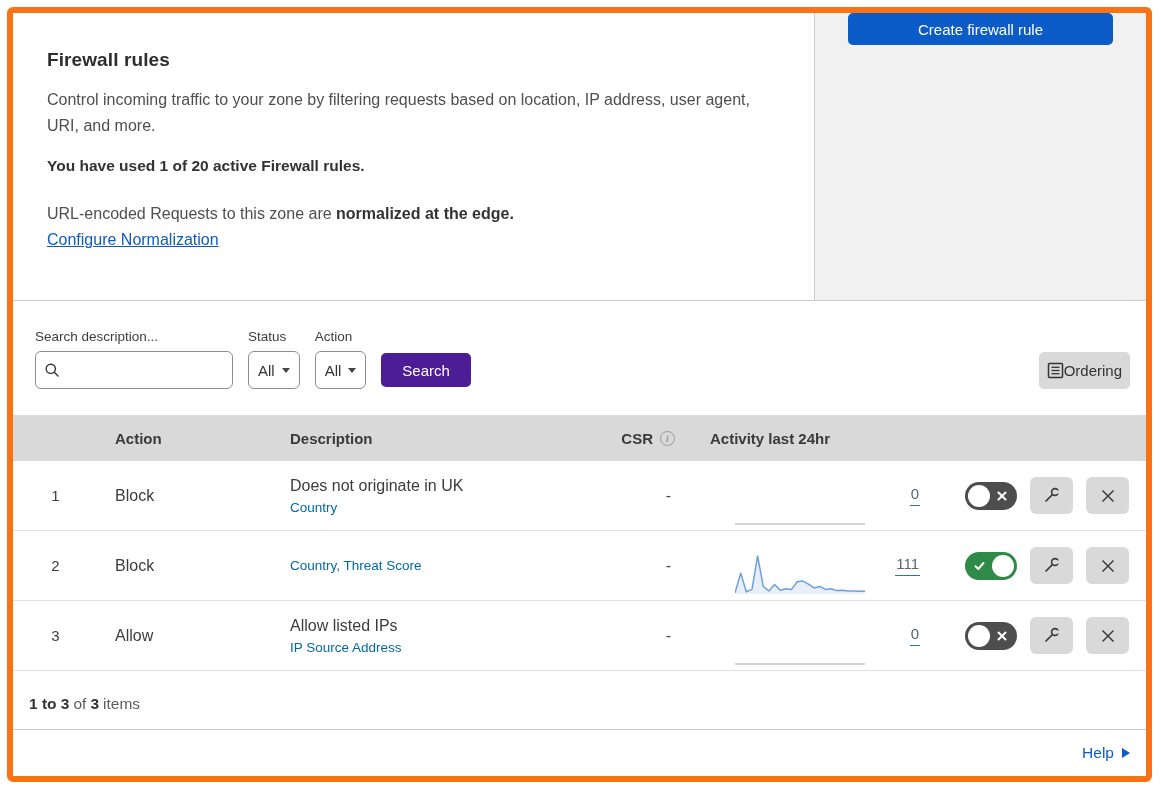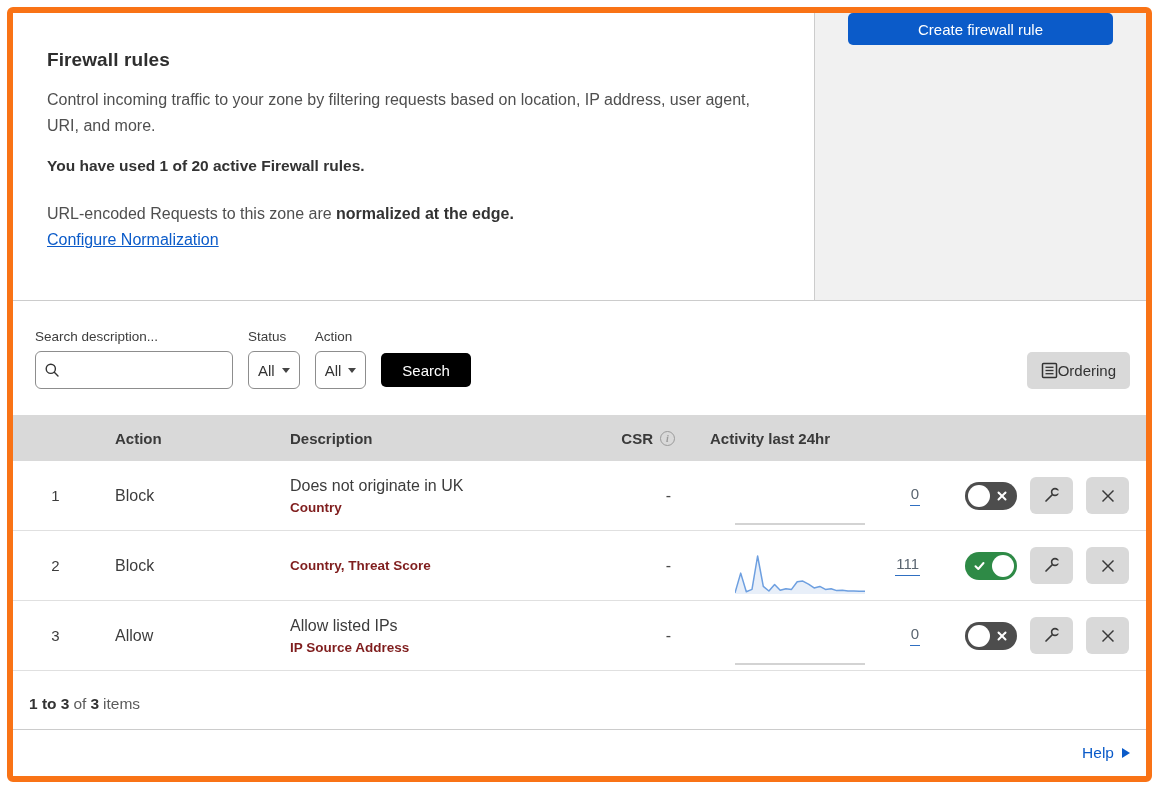--- a/index.html
+++ b/index.html
@@ -72,25 +72,25 @@
     display: flex; align-items: center; padding: 0 9px; gap: 7px;
     font-size: 15px; color: #333; cursor: pointer;
   }
   .caret {
     width: 0; height: 0;
     border-left: 4.5px solid transparent; border-right: 4.5px solid transparent;
     border-top: 5.5px solid #444444;
   }
   .btn-search {
     height: 34px; padding: 0 21px; margin: 0 0 2px 0;
-    background: #000000; color: #fff; border: none; border-radius: 5px;
+    background: #4c1d95; color: #fff; border: none; border-radius: 5px;
     font-size: 15px; font-family: inherit; cursor: pointer;
   }
   .btn-ordering {
-    margin-left: auto; height: 37px; padding: 0 14px;
+    margin-left: auto; height: 37px; padding: 0 8px;
     background: #d9d9d9; color: #333; border: none; border-radius: 5px;
     font-size: 15px; font-family: inherit; cursor: pointer;
     display: flex; align-items: center; 
   }
 
   
   .grid-cols {
     display: grid;
     grid-template-columns: 85px 175px 320px 90px 245px 1fr;
     align-items: center;
@@ -106,21 +106,21 @@
   .th-activity { padding-left: 27px; }
   .info-icon {
     width: 15px; height: 15px; border: 1.3px solid #9a9a9a; border-radius: 50%;
     color: #9a9a9a; font: italic 700 10px "Liberation Serif", serif;
     display: inline-flex; align-items: center; justify-content: center;
   }
   .row { height: 70px; flex: none; border-bottom: 1px solid #e0e0e0; }
   .td-num { text-align: center; font-size: 15px; color: #3c3c3c; }
   .td-action { font-size: 16px; color: #3c3c3c; }
   .desc-title { font-size: 16px; color: #3c3c3c; margin-bottom: 5px; }
-  .desc-sub { font-size: 13.5px; color: #7f1d1d; font-weight: bold; }
+  .desc-sub { font-size: 13.5px; color: #0369a1; }
   .td-csr { text-align: right; padding-right: 12px; font-size: 16px; color: #4a4a4a; }
   .td-activity { display: flex; align-items: center; padding-right: 8px; height: 100%; }
   .spark { margin-left: 52px; margin-top: 16px; }
   .count-link {
     margin-left: auto; font-size: 15px; color: #5a6570;
     border-bottom: 1.5px solid #2f6fc1; padding: 0 1px 3px 1px;
     text-decoration: none; cursor: pointer;
   }
   .td-controls { display: flex; align-items: center; justify-content: flex-end; gap: 13px; padding-right: 17px; }
 

